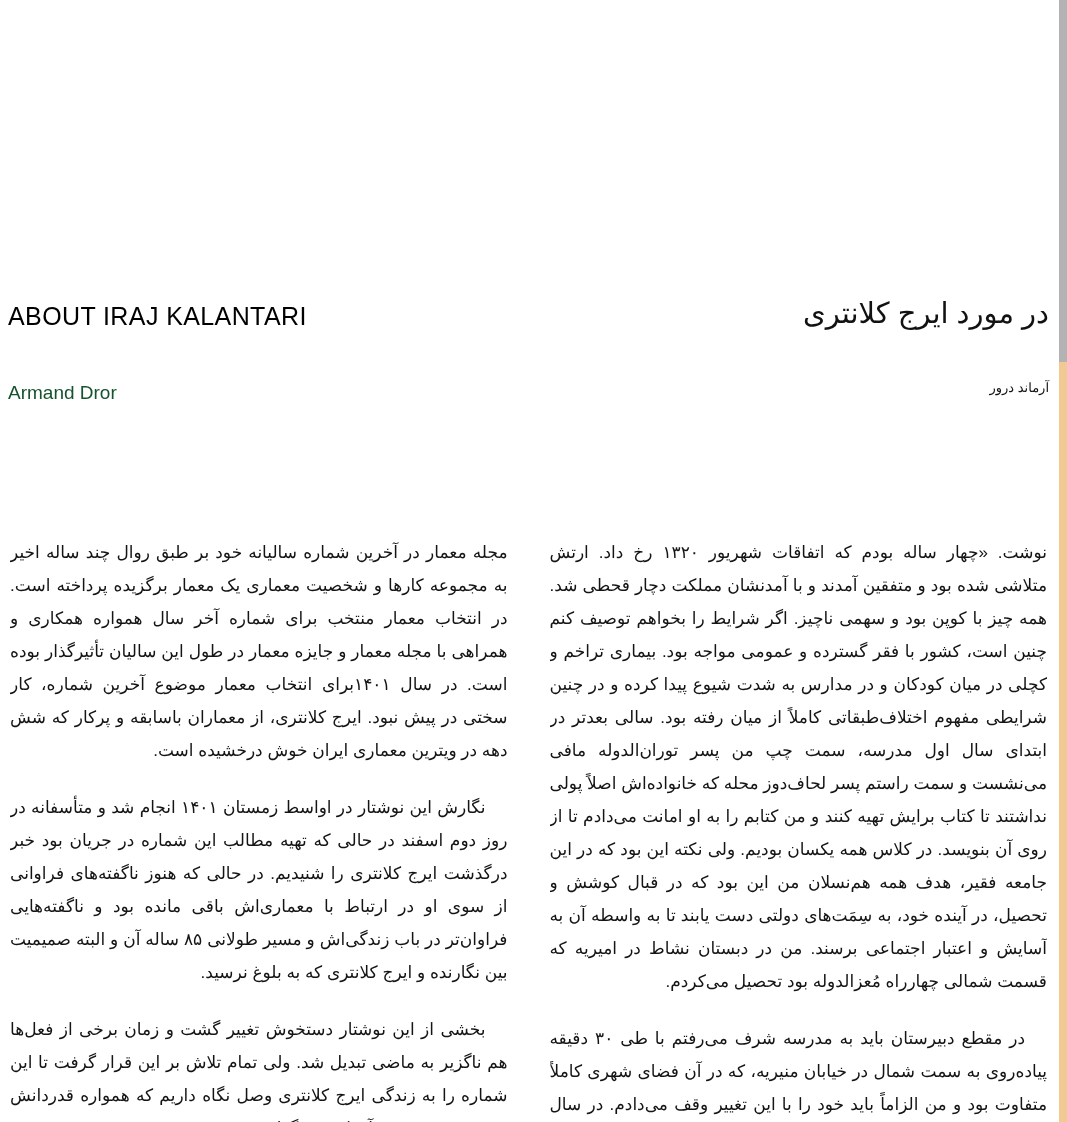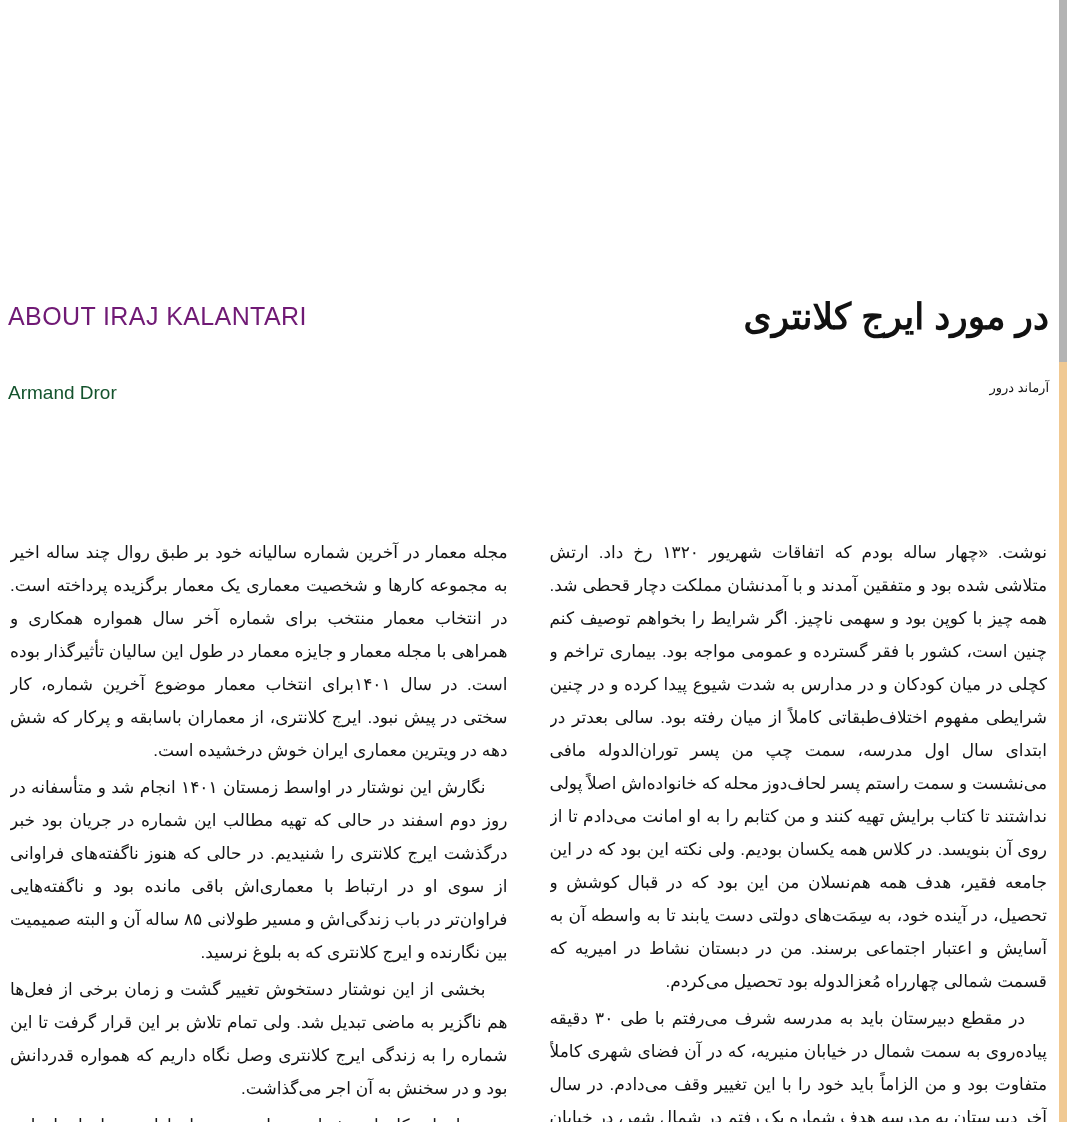--- a/index.html
+++ b/index.html
@@ -39,34 +39,34 @@
     position: absolute;
     top: 296px;
     left: 8px;
     right: 18px;
     height: 56px;
   }
   .title-fa {
     position: absolute;
     right: 0;
     top: 0;
-    font-size: 36px;
-    font-weight: bold;
+    font-size: 29px;
+    font-weight: normal;
     color: #111111;
     letter-spacing: 0px;
     direction: rtl;
     white-space: nowrap;
   }
   .title-en {
     position: absolute;
     left: 0;
     top: 6px;
     font-size: 25px;
     font-weight: 400;
-    color: #701a75;
+    color: #000000;
     direction: ltr;
     letter-spacing: 0.4px;
     white-space: nowrap;
   }
 
   
   .author-row {
     position: absolute;
     top: 380px;
     left: 8px;
@@ -114,21 +114,21 @@
     overflow: hidden;
   }
   .col p {
     margin: 0 0 0 0;
     text-indent: 22px;
   }
   .col p.first {
     text-indent: 0;
   }
   .col p + p {
-    margin-top: 4px;
+    margin-top: 24px;
   }
 </style>
 </head>
 <body>
 
 <div class="page">
 
   <div class="edge-bar-top"></div>
   <div class="edge-bar-bottom"></div>
 

